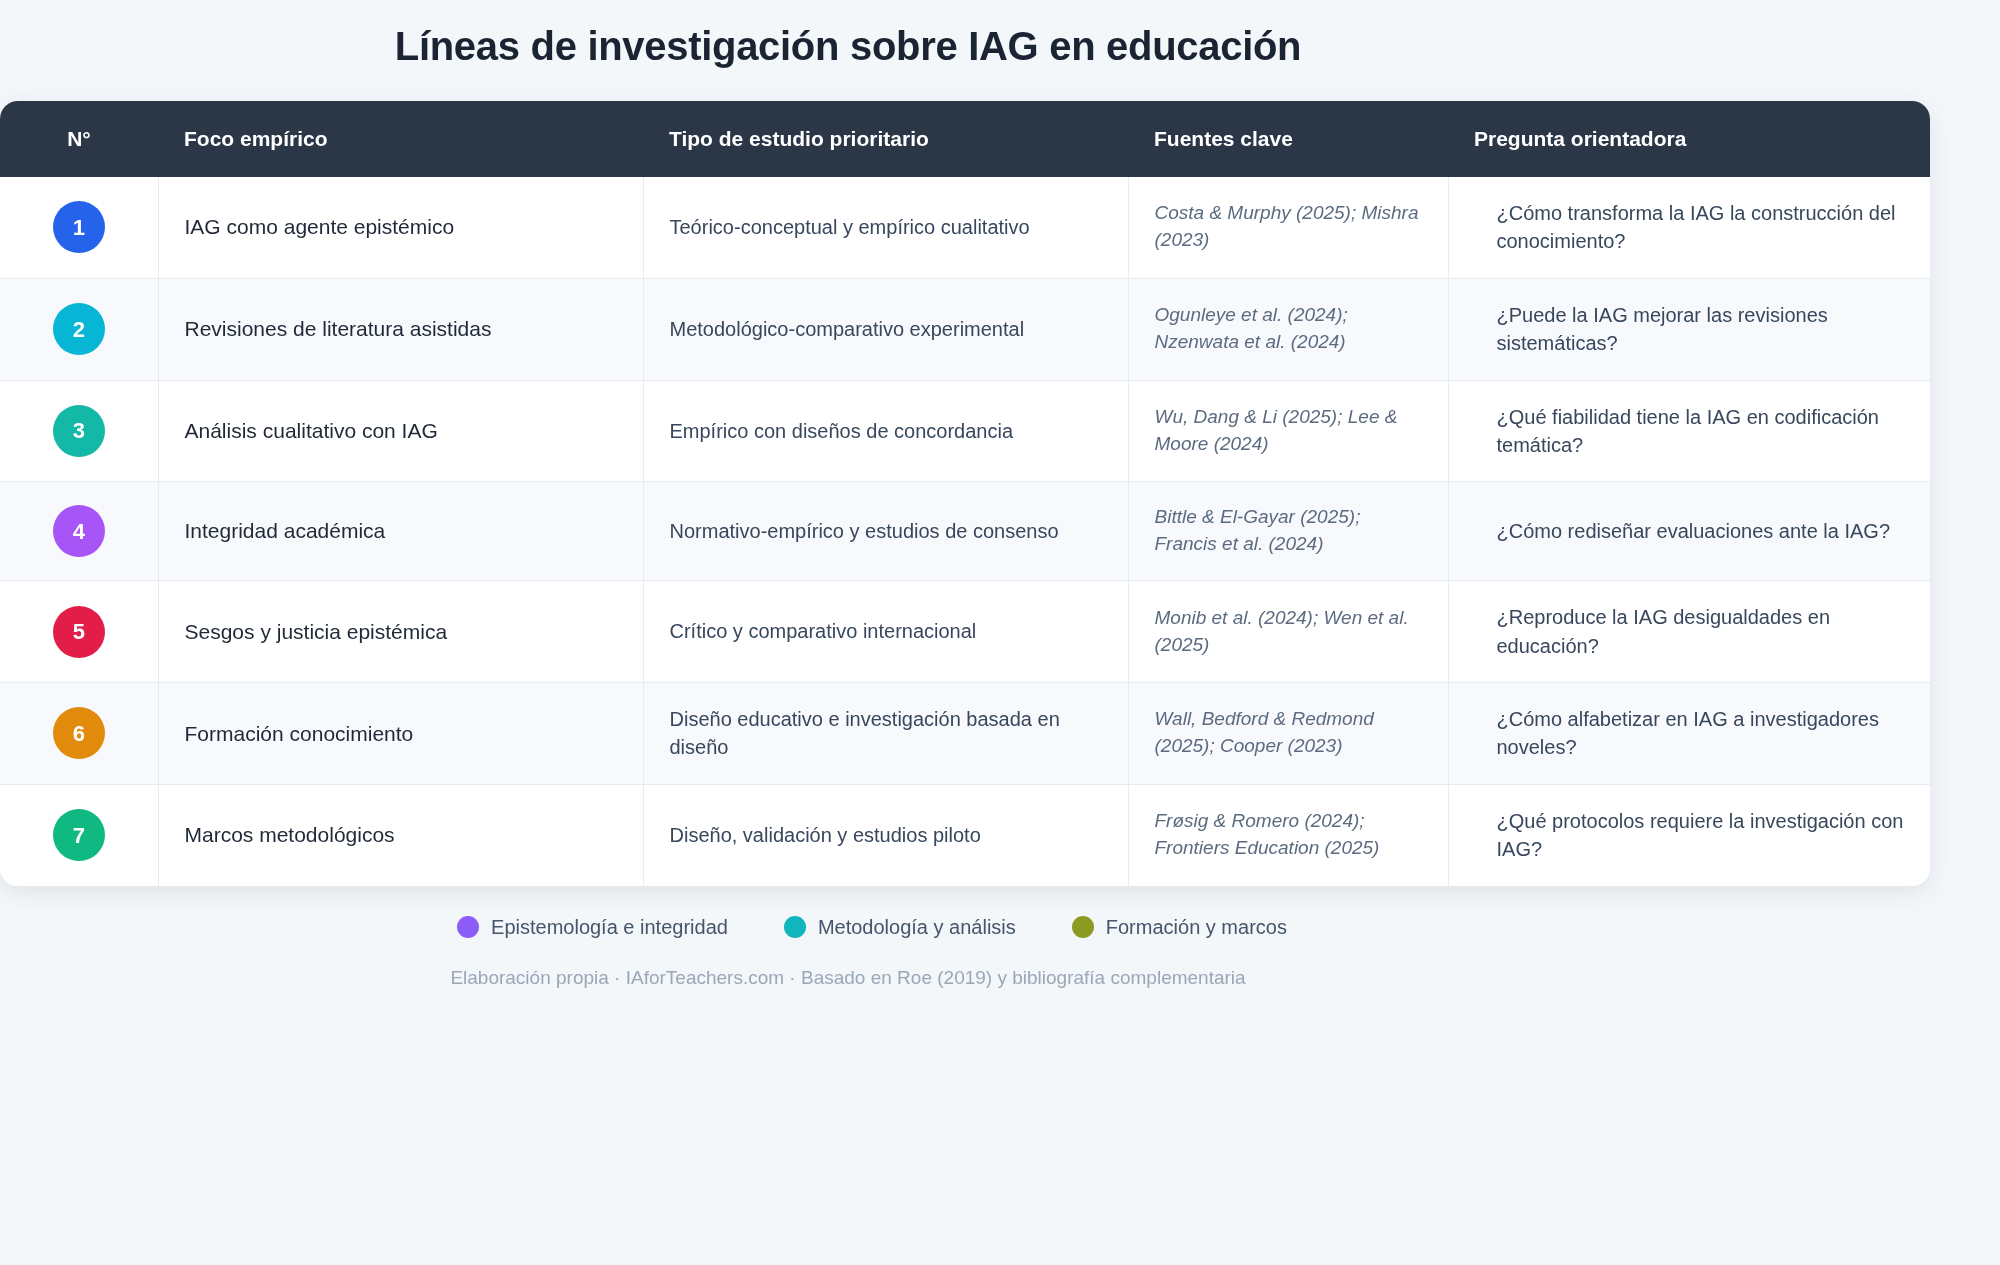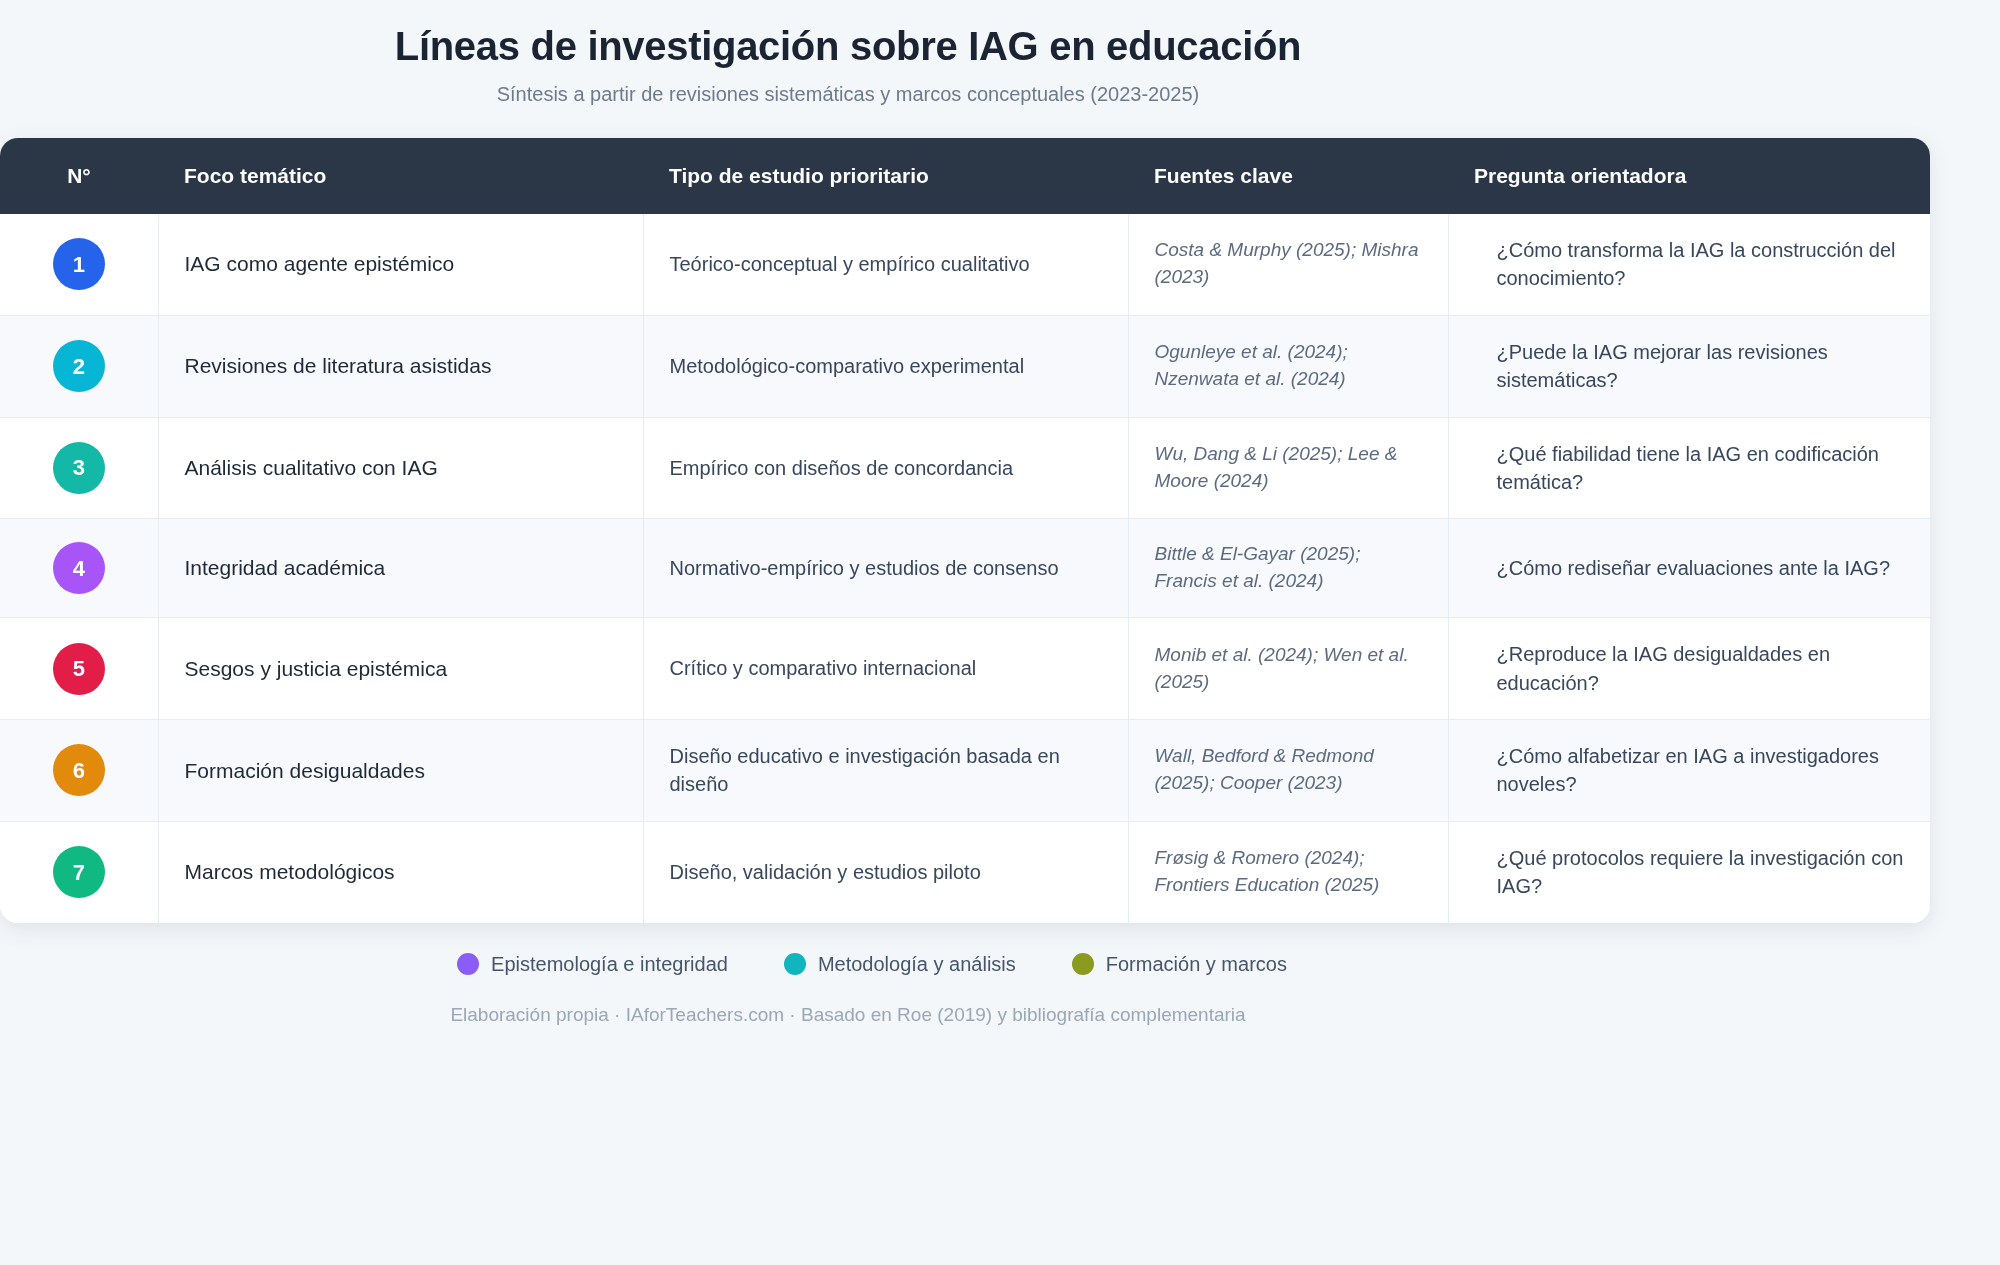--- a/index.html
+++ b/index.html
@@ -135,35 +135,34 @@
     font-size: 19px;
     color: #9aa7b6;
   }
 </style>
 </head>
 <body>
 
 <div class="page">
 
   <h1 class="title">Líneas de investigación sobre IAG en educación</h1>
-  <div class="subtitle">Síntesis a partir de revisiones sistemáticas y marcos conceptuales (2023-2025)</div>
 
   <div class="table-wrap">
     <table>
       <colgroup>
         <col class="c-num">
           <col class="c-foco">
           <col class="c-tipo">
           <col class="c-fuen">
           <col class="c-preg">
       </colgroup>
       <thead>
         <tr>
           <th class="col-num">N°</th>
-          <th>Foco temático</th>
+          <th>Foco empírico</th>
           <th>Tipo de estudio prioritario</th>
           <th>Fuentes clave</th>
           <th>Pregunta orientadora</th>
         </tr>
       </thead>
       <tbody>
         <tr>
           <td class="num">
             <span class="badge" style="background: rgb(37, 99, 235);">1</span>
           </td>
@@ -205,21 +204,21 @@
           </td>
           <td class="foco">Sesgos y justicia epistémica</td>
           <td class="tipo">Crítico y comparativo internacional</td>
           <td class="fuentes">Monib et al. (2024); Wen et al. (2025)</td>
           <td class="pregunta">¿Reproduce la IAG desigualdades en educación?</td>
         </tr>
         <tr>
           <td class="num">
             <span class="badge" style="background: rgb(226, 138, 12);">6</span>
           </td>
-          <td class="foco">Formación desigualdades</td>
+          <td class="foco">Formación conocimiento</td>
           <td class="tipo">Diseño educativo e investigación basada en diseño</td>
           <td class="fuentes">Wall, Bedford &amp; Redmond (2025); Cooper (2023)</td>
           <td class="pregunta">¿Cómo alfabetizar en IAG a investigadores noveles?</td>
         </tr>
         <tr>
           <td class="num">
             <span class="badge" style="background: rgb(16, 185, 129);">7</span>
           </td>
           <td class="foco">Marcos metodológicos</td>
           <td class="tipo">Diseño, validación y estudios piloto</td>

